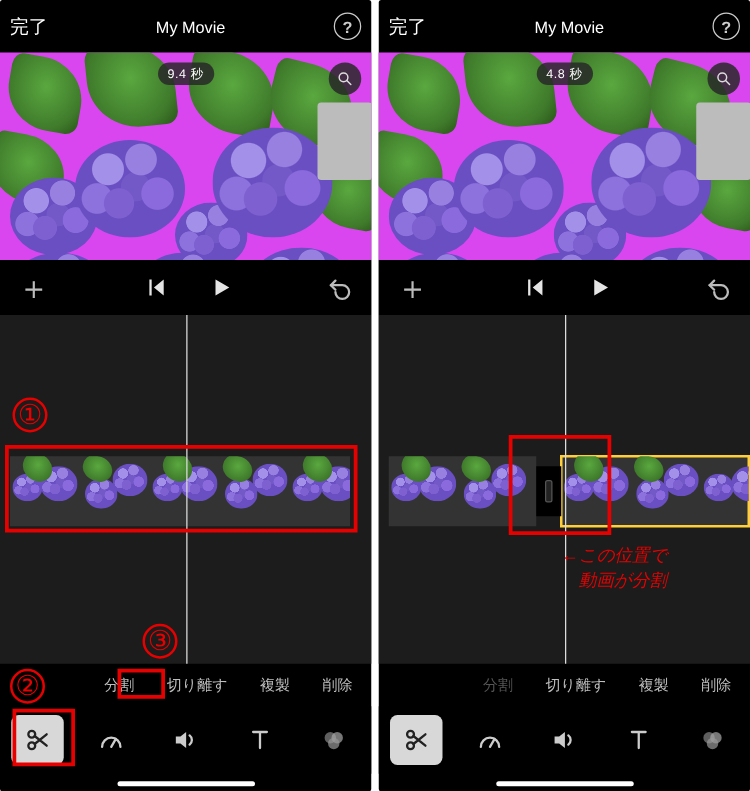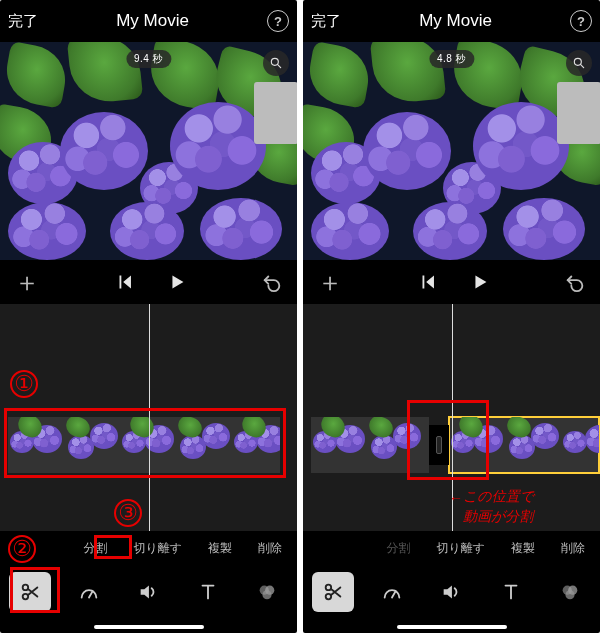--- a/index.html
+++ b/index.html
@@ -1,22 +1,22 @@
 <!DOCTYPE html>
 <html><head>
 <meta charset="utf-8">
 <style>
   *{box-sizing:border-box;margin:0;padding:0;font-family:-apple-system,"Hiragino Sans","Helvetica Neue",sans-serif;}
   html,body{background:#fff;}
   .stage{width:600px;height:633px;background:#fff;display:flex;gap:6px;padding:0;}
   .phone{flex:1;background:#000;position:relative;display:flex;flex-direction:column;border-radius:2px;}
   .header{display:flex;align-items:center;justify-content:space-between;height:42px;padding:0 8px;color:#fff;font-size:15px;}
   .header .help{width:22px;height:22px;border:1.5px solid #ccc;border-radius:50%;display:flex;align-items:center;justify-content:center;font-size:13px;color:#ccc;font-weight:600;}
-  .title{font-weight:500;font-size:17px;}
-  .preview{height:218px;position:relative;background:#0f172a;overflow:hidden;}
+  .title{font-weight:500;font-size:13px;}
+  .preview{height:166px;position:relative;background:#d946ef;overflow:hidden;}
   .flowers{position:absolute;inset:0;}
   .leaf{position:absolute;width:50px;height:46px;background:radial-gradient(ellipse at 50% 40%,#5aa83f 0%,#3f7a2b 70%,#295418 100%);border-radius:8px 60% 10px 60% / 10px 60% 10px 60%;transform:rotate(10deg);}
   .hyd{position:absolute;width:70px;height:62px;background:radial-gradient(circle at 30% 30%,#a390e8 0 15%,transparent 16%),radial-gradient(circle at 60% 20%,#9880e0 0 15%,transparent 16%),radial-gradient(circle at 75% 55%,#8a6adc 0 16%,transparent 17%),radial-gradient(circle at 40% 65%,#7f60d0 0 16%,transparent 17%),radial-gradient(circle at 20% 60%,#8d72dd 0 14%,transparent 15%),radial-gradient(circle at 55% 48%,#7358c8 0 18%,transparent 19%),#6a4fc2;border-radius:50%;}
   .tsbadge{position:absolute;top:8px;left:50%;transform:translateX(-50%);background:rgba(40,40,40,.85);color:#fff;font-size:10px;padding:2px 8px;border-radius:9px;letter-spacing:.5px;}
   .zoom{position:absolute;top:8px;right:8px;width:26px;height:26px;background:rgba(40,40,40,.85);border-radius:50%;display:flex;align-items:center;justify-content:center;}
   .zoom svg{width:14px;height:14px;}
   .transport{display:flex;align-items:center;justify-content:space-between;height:44px;padding:0 14px;background:#000;}
   .transport .center{display:flex;align-items:center;gap:30px;}
   .ticon{width:22px;height:22px;fill:#e5e5e5;}
   .plus{color:#bbb;font-size:26px;font-weight:300;line-height:1;}

